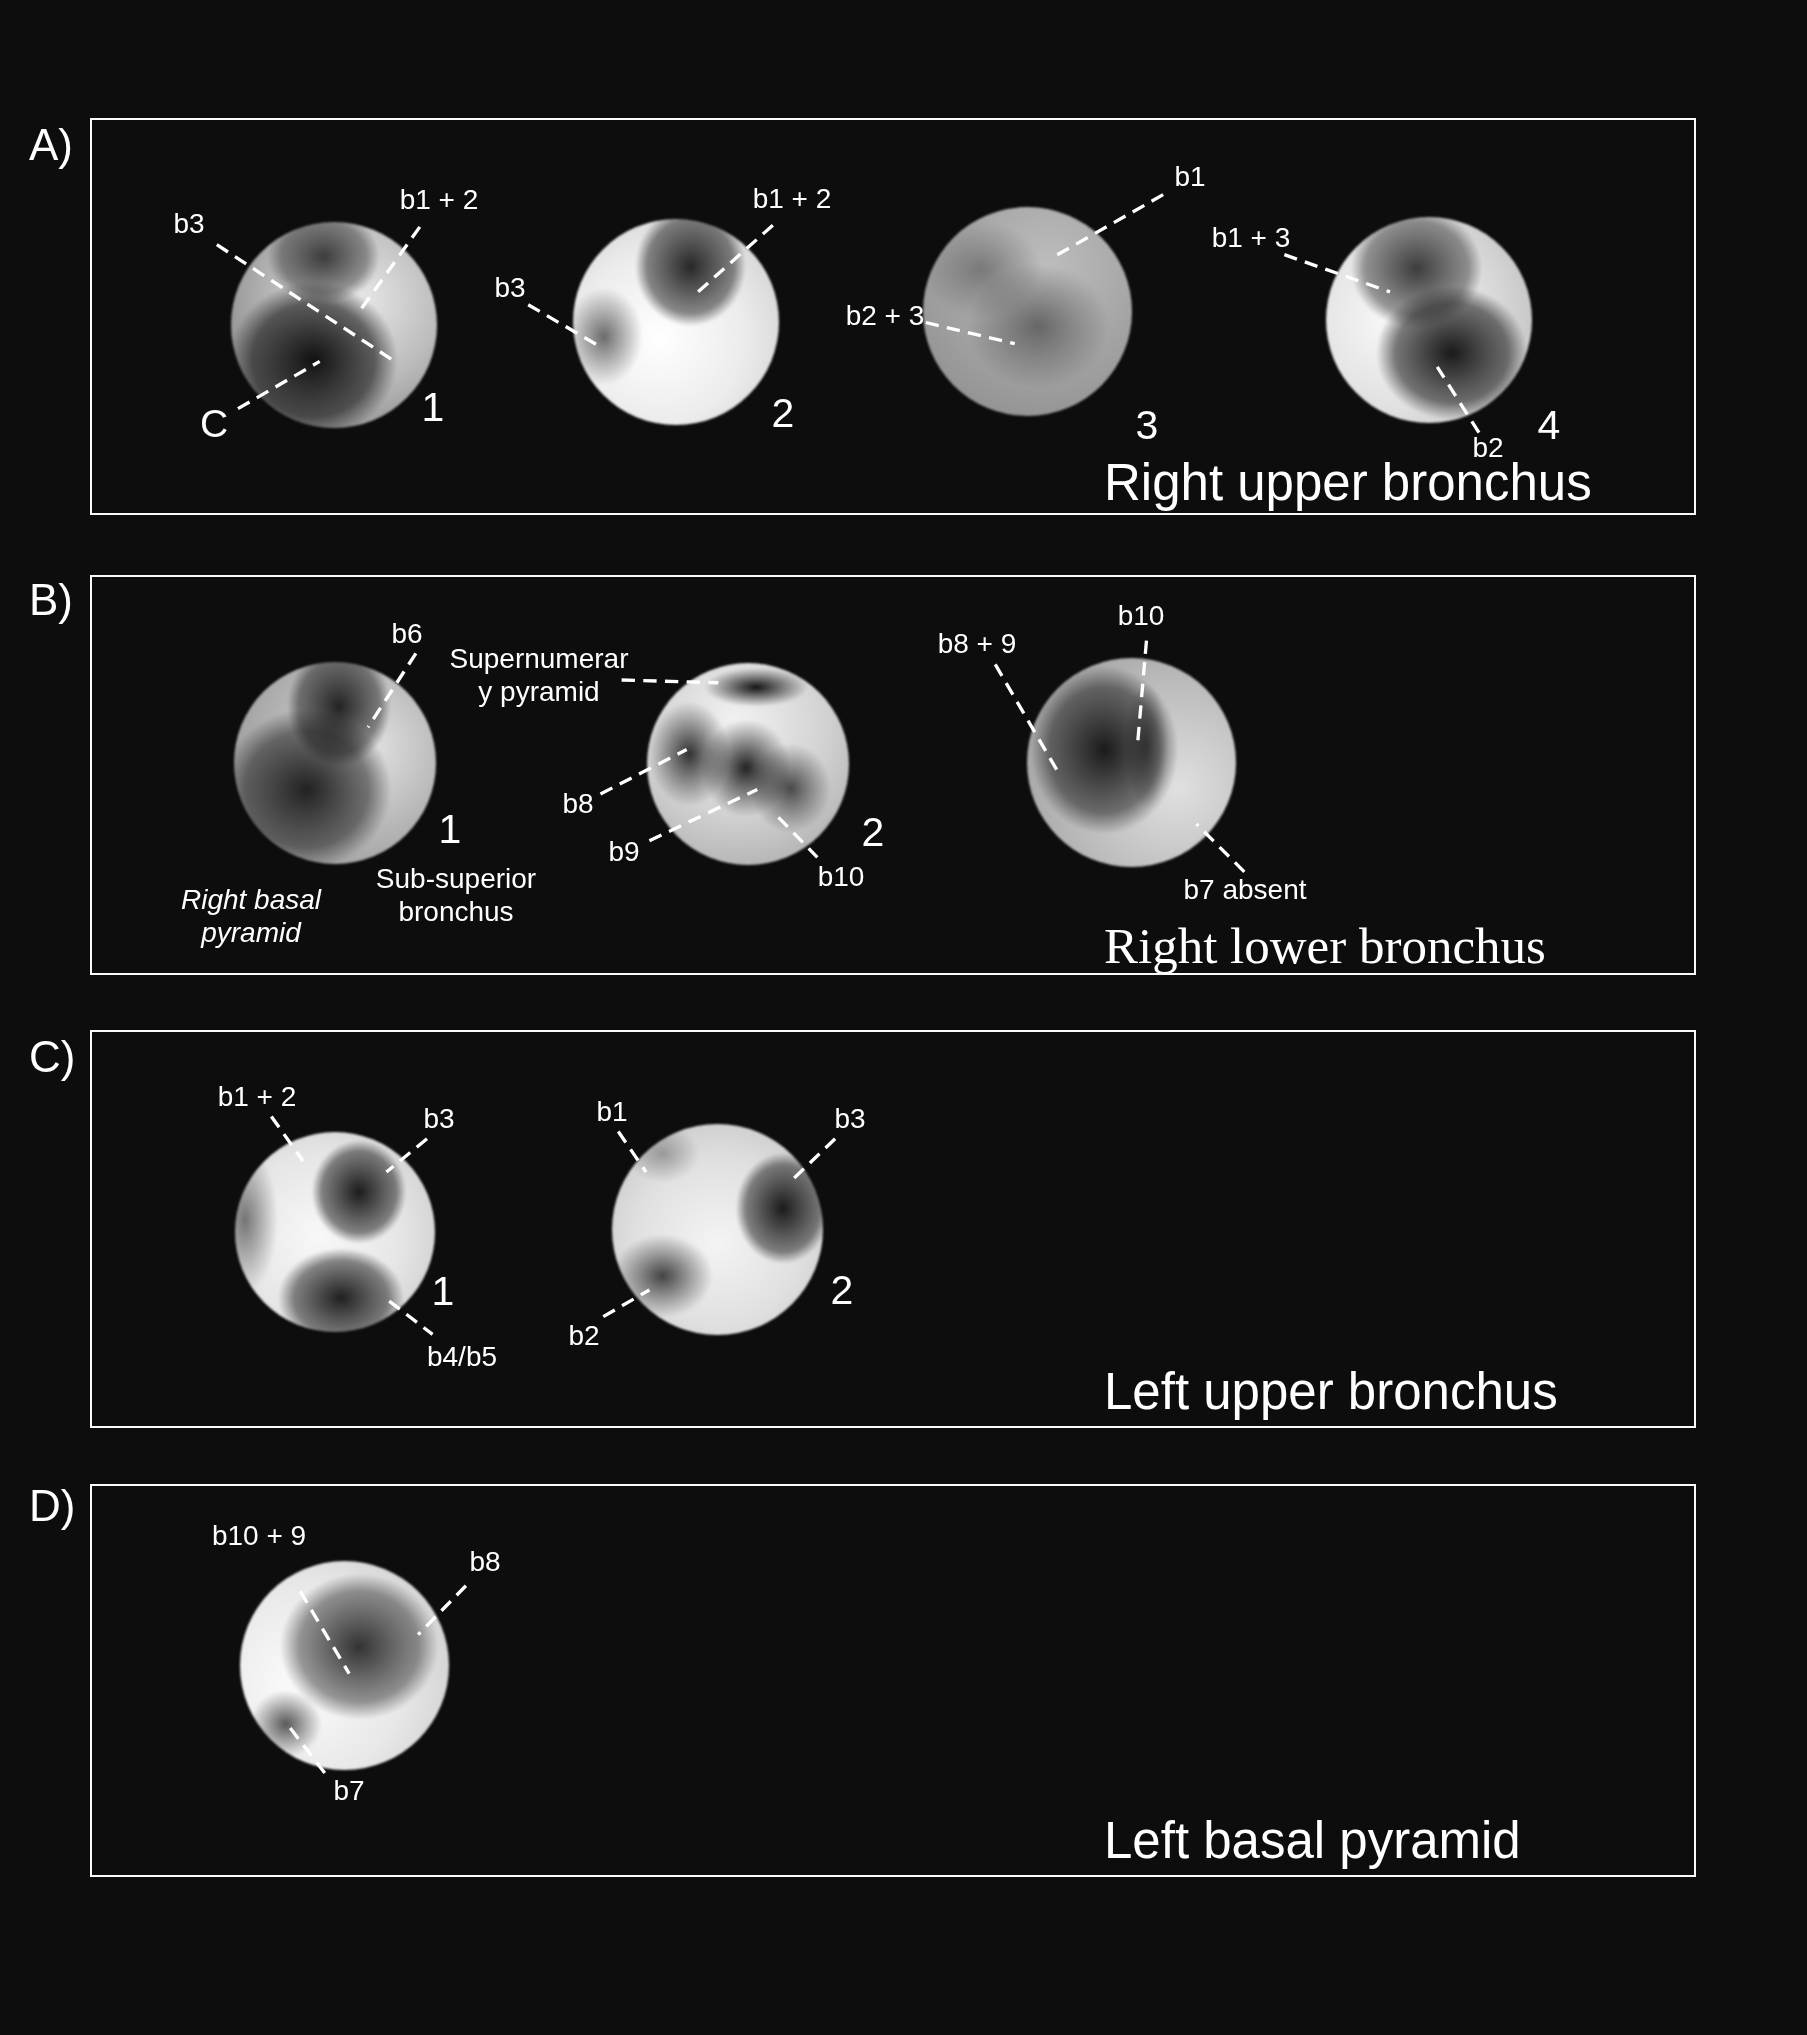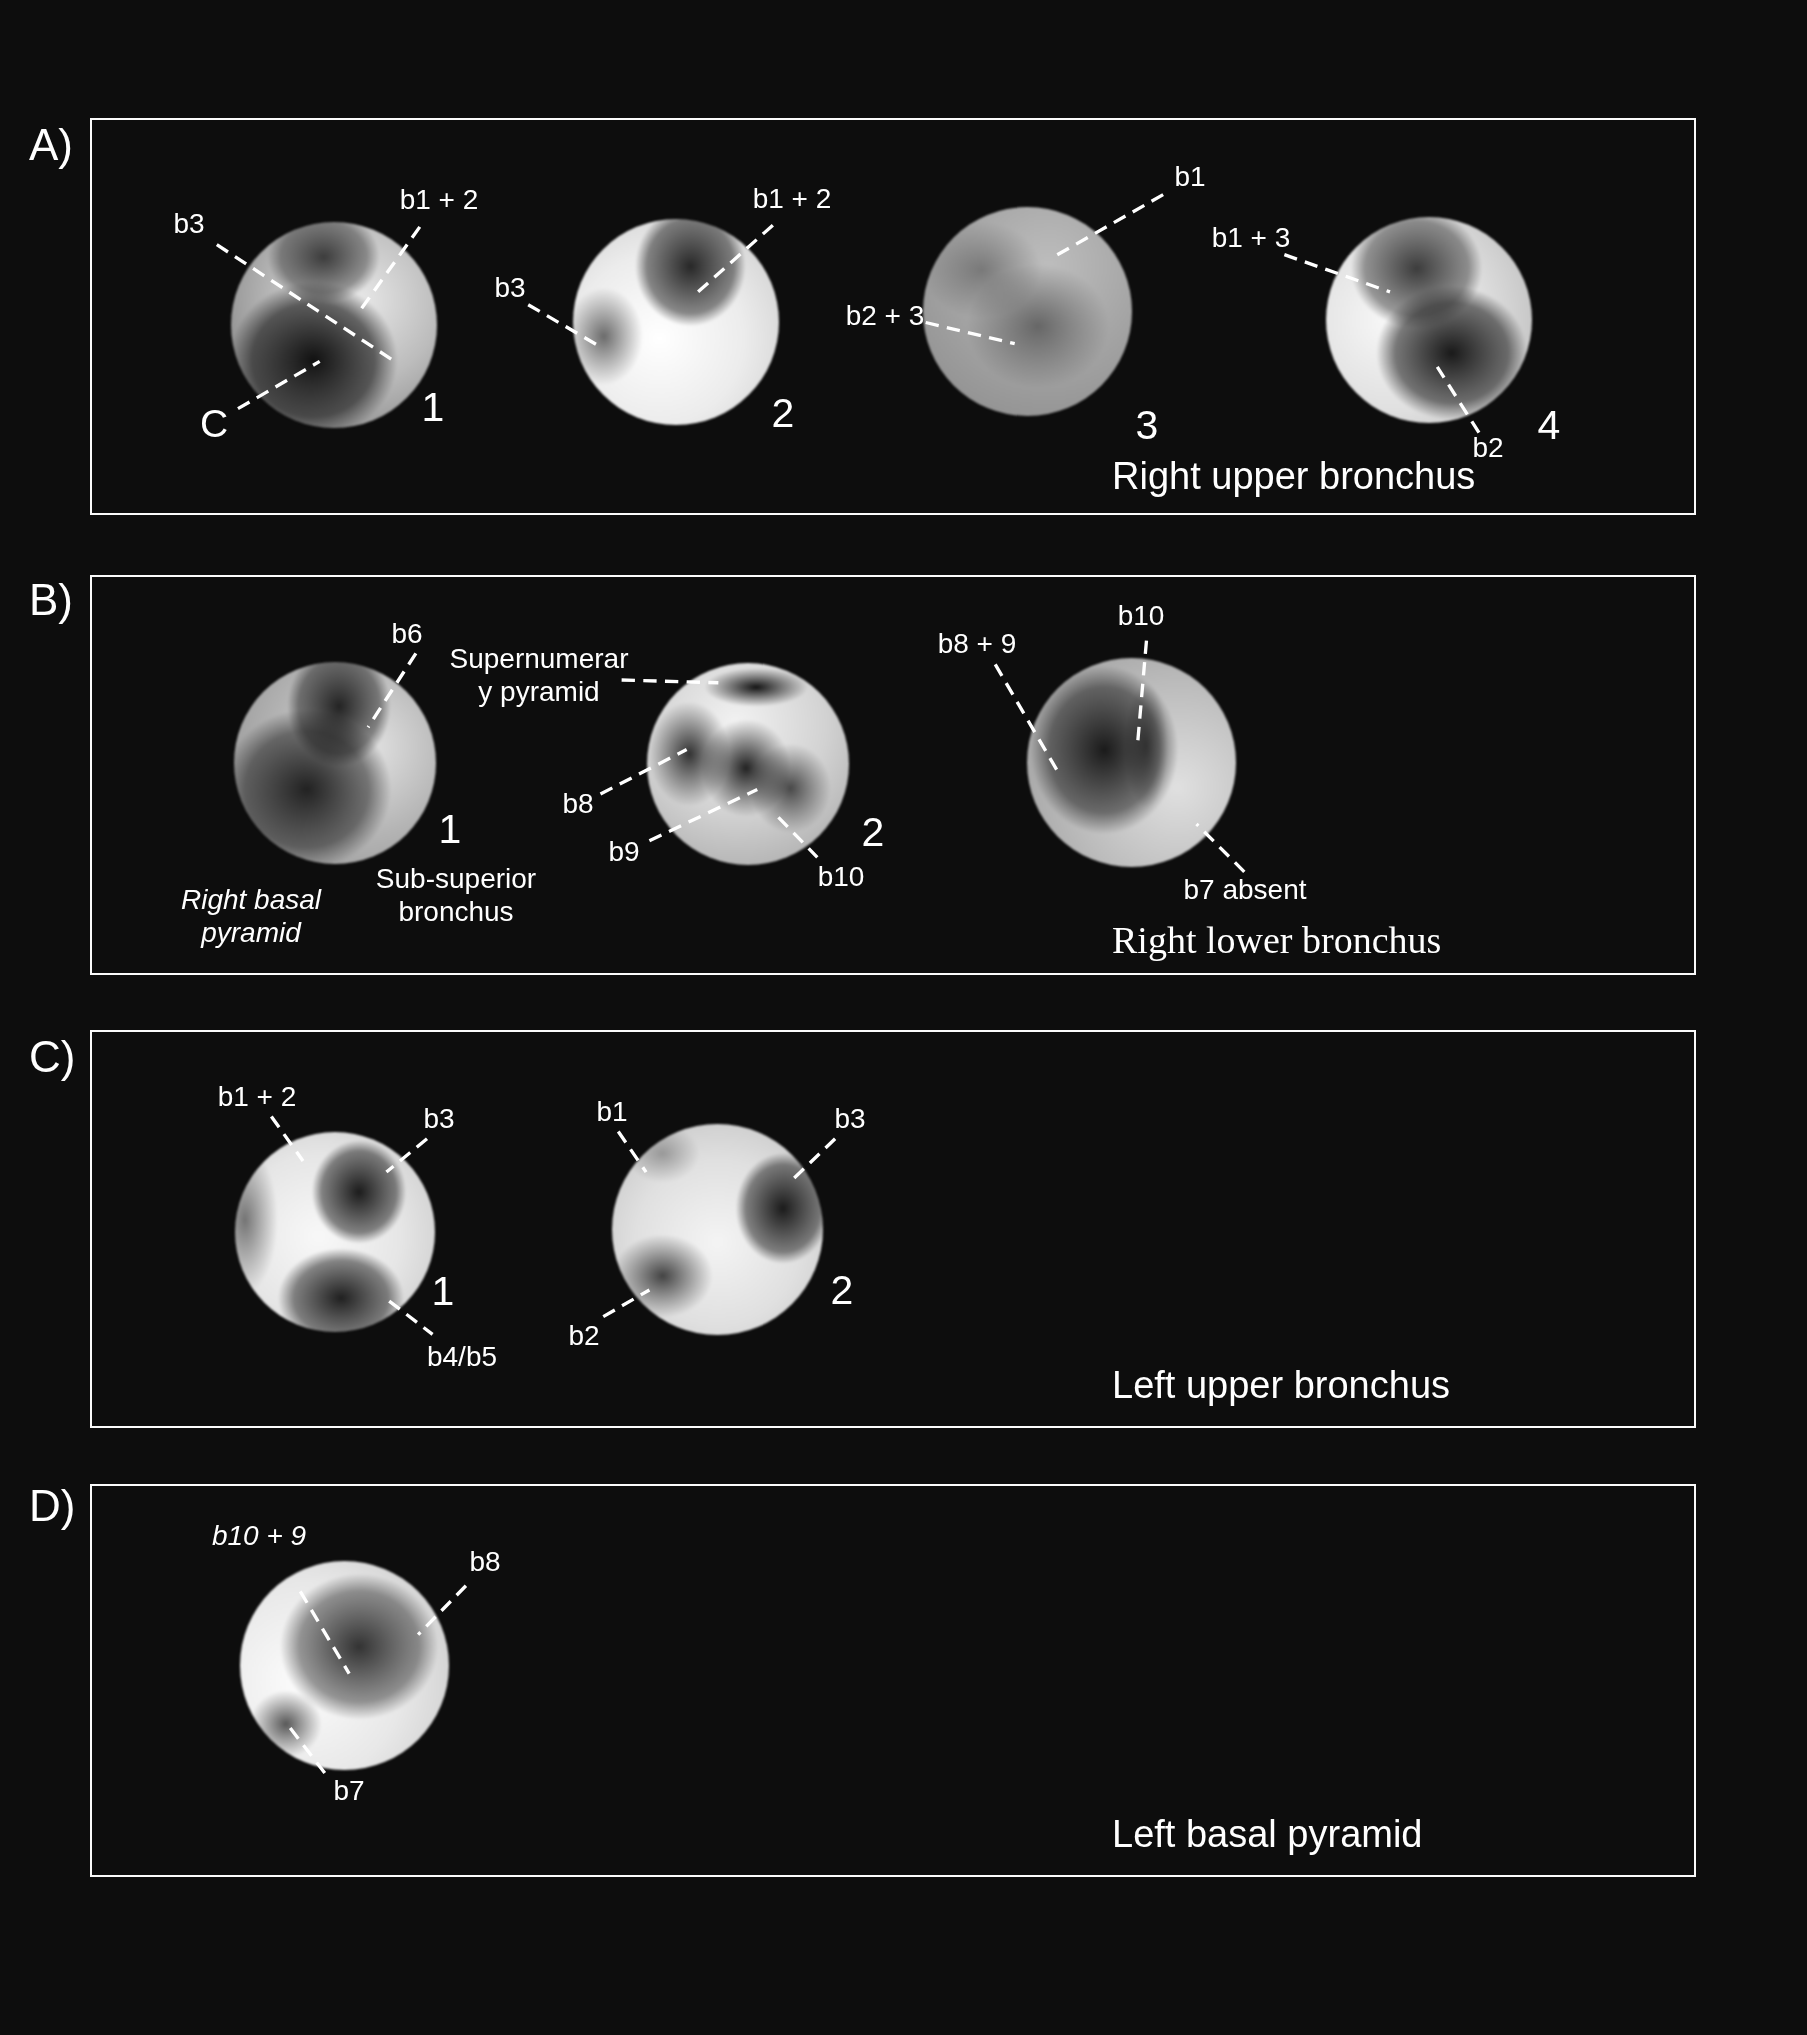--- a/index.html
+++ b/index.html
@@ -20,25 +20,24 @@
   .panel-letter{
     position:absolute;
     left:29px;
     font-size:44px;
     line-height:1.0;
     color:#fff;
   }
   .panel-title{
     position:absolute;
     left:1104px;
-    font-size:38px;
+    font-size:51px;
     line-height:1.0;
     color:#fff;
     white-space:nowrap;
-    margin-left:8px;
   }
   .circle{
     position:absolute;
     border-radius:50%;
     filter:blur(1.1px);
   }
   .img-number{
     position:absolute;
     transform:translate(-50%,-50%);
     font-size:41px;
@@ -194,21 +193,21 @@
   <div class="lbl" style="left:456px;top:895px;">Sub-superior
 bronchus</div>
 
   <div class="lbl" style="left:257px;top:1097px;">b1 + 2</div>
   <div class="lbl" style="left:439px;top:1119px;">b3</div>
   <div class="lbl" style="left:462px;top:1357px;">b4/b5</div>
   <div class="lbl" style="left:612px;top:1112px;">b1</div>
   <div class="lbl" style="left:850px;top:1119px;">b3</div>
   <div class="lbl" style="left:584px;top:1336px;">b2</div>
 
-  <div class="lbl" style="left:259px;top:1536px;font-style:italic;">b10 + 9</div>
+  <div class="lbl" style="left:259px;top:1536px;">b10 + 9</div>
   <div class="lbl" style="left:485px;top:1562px;">b8</div>
   <div class="lbl" style="left:349px;top:1791px;">b7</div>
 
   <div class="panel-title" style="top:457px;">Right upper bronchus</div>
   <div class="panel-title" style="top:921px;font-family:Liberation Serif, serif;">Right lower bronchus</div>
   <div class="panel-title" style="top:1366px;">Left upper bronchus</div>
   <div class="panel-title" style="top:1815px;">Left basal pyramid</div>
 
 </div>
 

